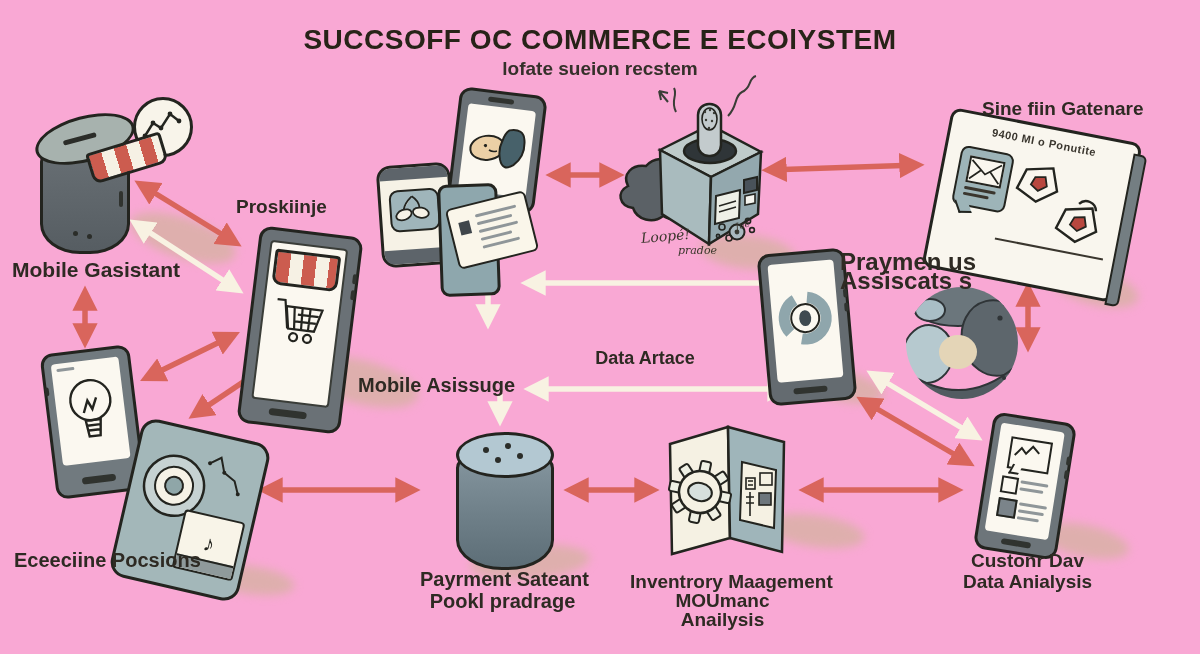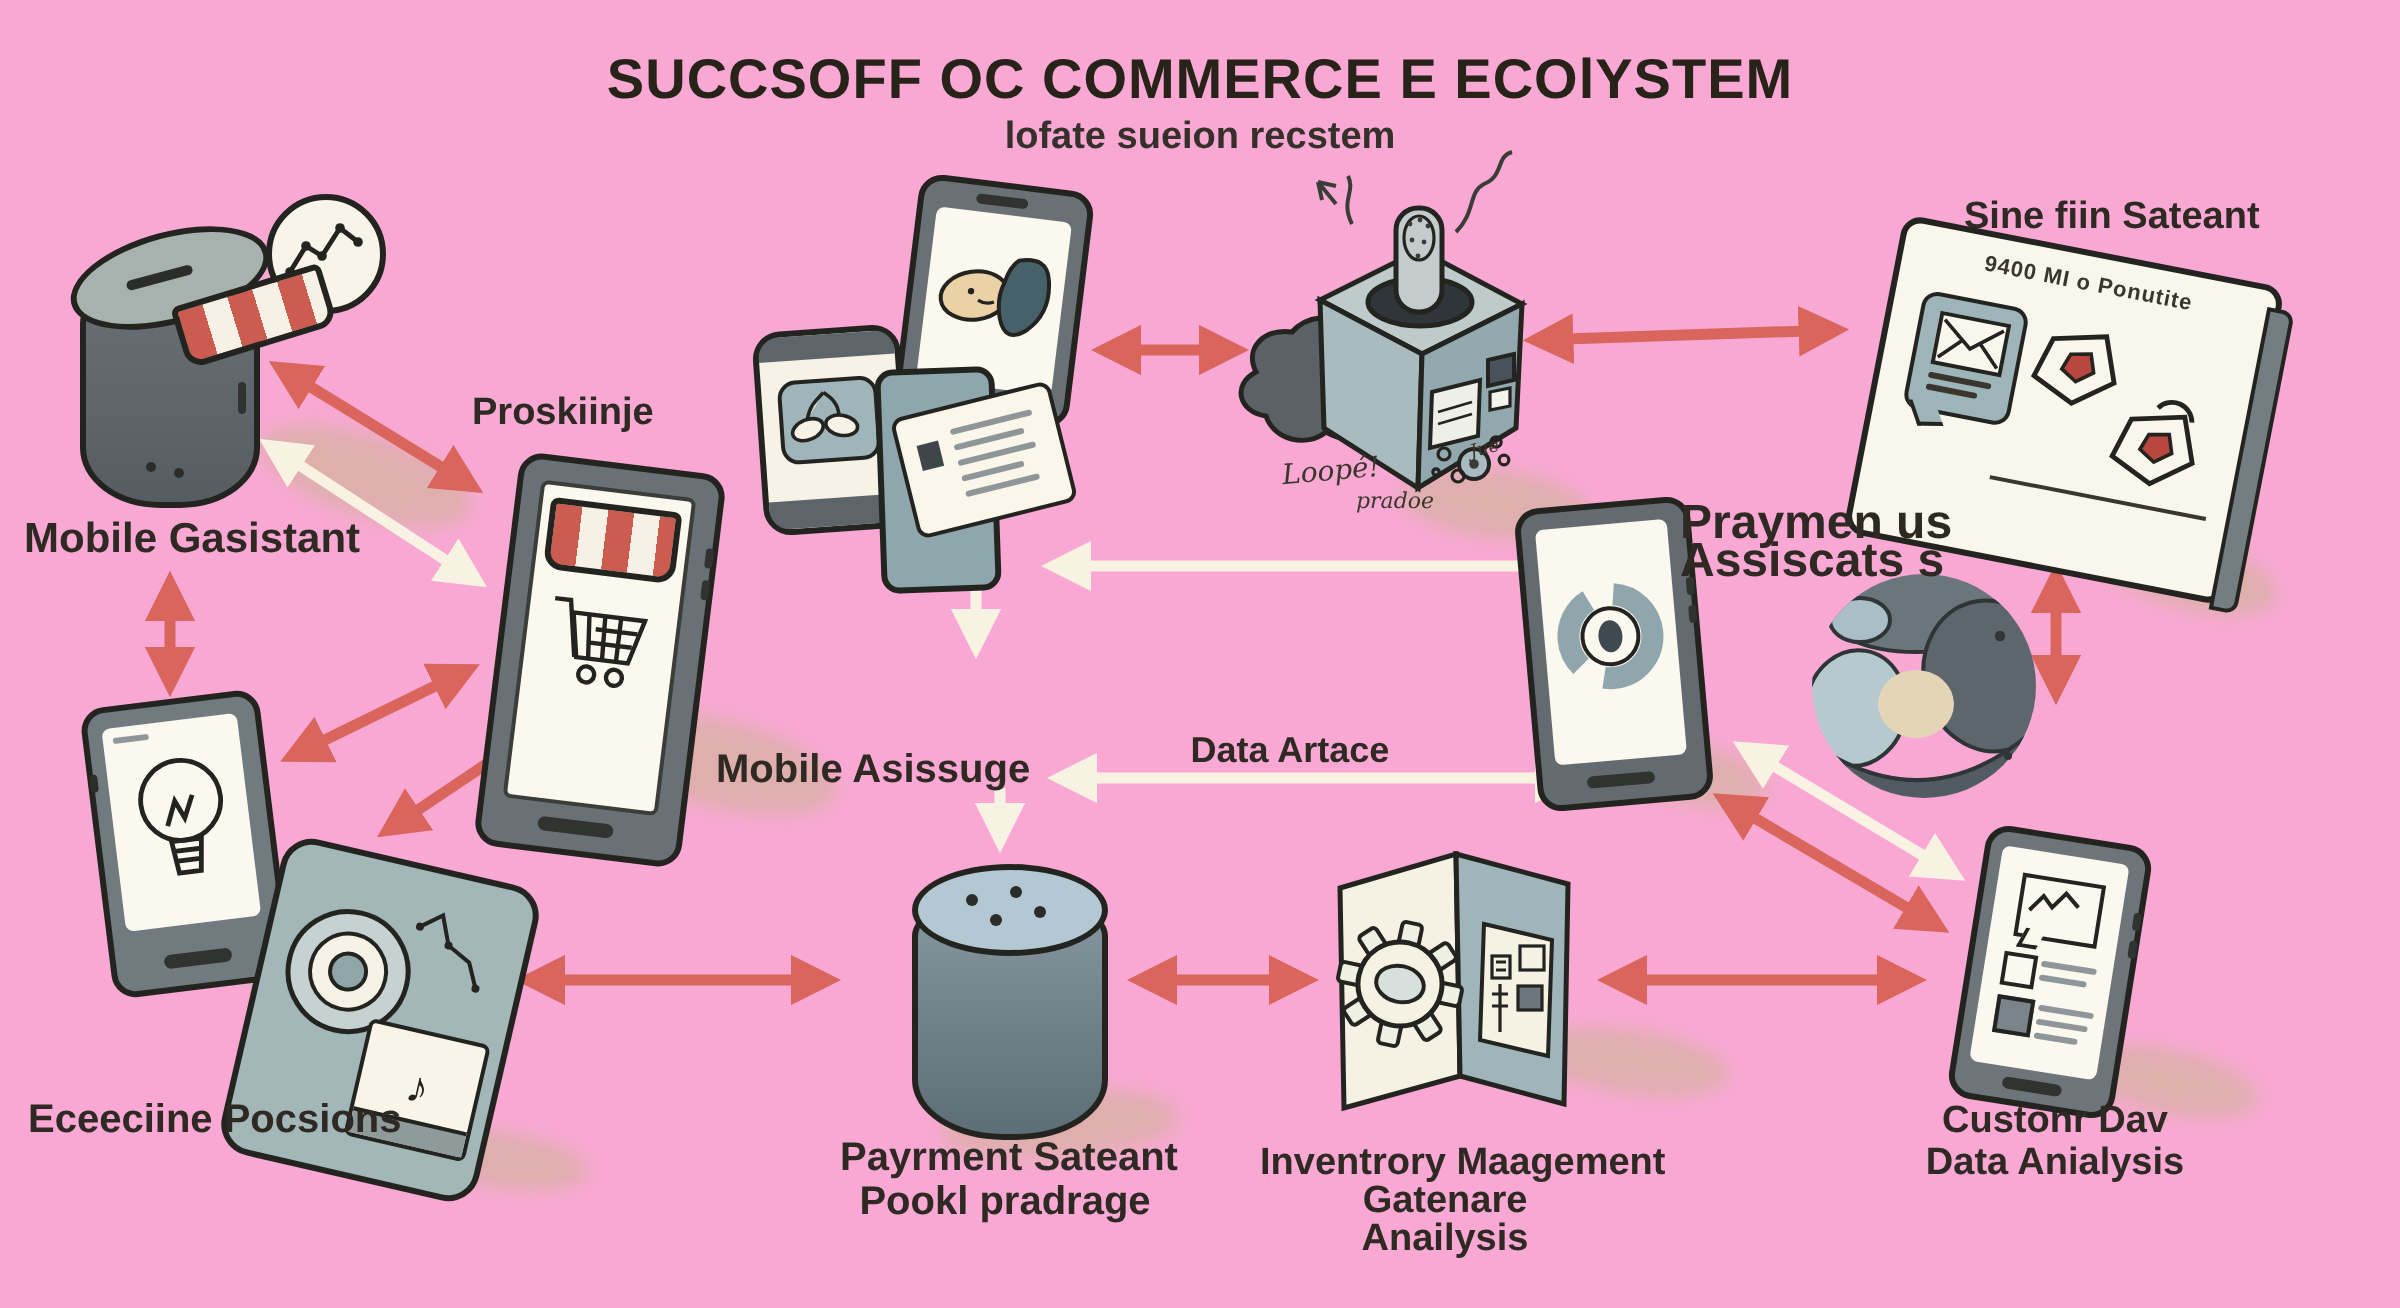--- a/index.html
+++ b/index.html
@@ -310,21 +310,21 @@
         <rect x="759" y="493" width="12" height="12" fill="#6d767c"></rect>
         <path d="M750,492 V516 M746,497 h8 M746,503 h8"></path>
       </g>
     </g>
   </svg>
 
   <div class="hand" style="left:641px;top:228px;font-size:14px;transform:rotate(-5deg);">Loopé!</div>
   <div class="hand" style="left:678px;top:244px;font-size:11px;">pradoe</div>
   <div class="hand" style="left:735px;top:220px;font-size:9px;transform:rotate(-14deg);">Jue</div>
 
-  <div class="lbl" style="left:982px;top:98px;font-size:19px;">Sine fiin Sateant</div>
+  <div class="lbl" style="left:982px;top:98px;font-size:19px;">Sine fiin Gatenare</div>
   <div class="gateway">
     <div class="edge"></div>
     <div class="gw-text">9400 MI o Ponutite</div>
     <div class="gw-bubble">
       <div class="gw-env">
         <svg width="32" height="23">
             <path d="M1,2 L16,14 L31,2 M1,21 L12,10 M31,21 L20,10" fill="none" stroke="#23241f" stroke-width="1.8"></path>
           </svg>
       </div>
       <div class="gw-line" style="top:38px;width:32px;"></div>
@@ -352,38 +352,38 @@
         <circle cx="30" cy="32" r="21" fill="none" stroke="#8fa6ac" stroke-width="11" stroke-dasharray="38 13"></circle>
         <circle cx="30" cy="32" r="14" fill="#fbf8f0" stroke="#23241f" stroke-width="2"></circle>
         <ellipse cx="30" cy="32" rx="6" ry="8" fill="#3f4a50"></ellipse>
       </svg>
     </div>
     <div class="pill" style="left:22px;bottom:7px;width:34px;height:6px;"></div>
     <div class="pill" style="right:-2px;top:38px;width:4px;height:9px;"></div>
     <div class="pill" style="right:-2px;top:52px;width:4px;height:9px;"></div>
   </div>
 
-  <div class="lbl center" style="left:540px;top:348px;width:210px;font-size:18px;font-weight:600;margin-top:17px;">Data Artace</div>
+  <div class="lbl center" style="left:540px;top:348px;width:210px;font-size:18px;font-weight:600;">Data Artace</div>
   <div class="lbl" style="left:358px;top:374px;font-size:20px;">Mobile Asissuge</div>
 
   <div class="cyl-body"></div>
   <div class="cyl-top">
     <div class="dot" style="left:24px;top:12px;width:6px;height:6px;"></div>
     <div class="dot" style="left:46px;top:8px;width:6px;height:6px;"></div>
     <div class="dot" style="left:58px;top:18px;width:6px;height:6px;"></div>
     <div class="dot" style="left:36px;top:22px;width:6px;height:6px;"></div>
   </div>
   <div class="lbl center" style="left:420px;top:568px;width:165px;font-size:20px;line-height:22px;">
     <div>Payrment Sateant</div>
     <div>Pookl pradrage</div>
   </div>
 
   <div class="lbl center" style="left:630px;top:572px;width:185px;font-size:19px;line-height:19px;">
     <div>Inventrory Maagement</div>
-    <div>Gatenare</div>
+    <div>MOUmanc</div>
     <div>Anailysis</div>
   </div>
 
   <div class="phone ph-cust">
     <div class="screen" style="left:6px;top:7px;right:8px;bottom:16px;">
       <div style="position:absolute;left:12px;top:12px;width:38px;height:28px;background:#fbf8f0;border:2px solid #23241f;">
         <svg width="34" height="24">
             <polyline points="4,16 10,8 15,13 21,5 28,11" fill="none" stroke="#23241f" stroke-width="2"></polyline>
           </svg>
         <div style="position:absolute;left:2px;bottom:-7px;width:8px;height:8px;background:#fbf8f0;border-left:2px solid #23241f;border-bottom:2px solid #23241f;transform:skewX(-20deg);"></div>

